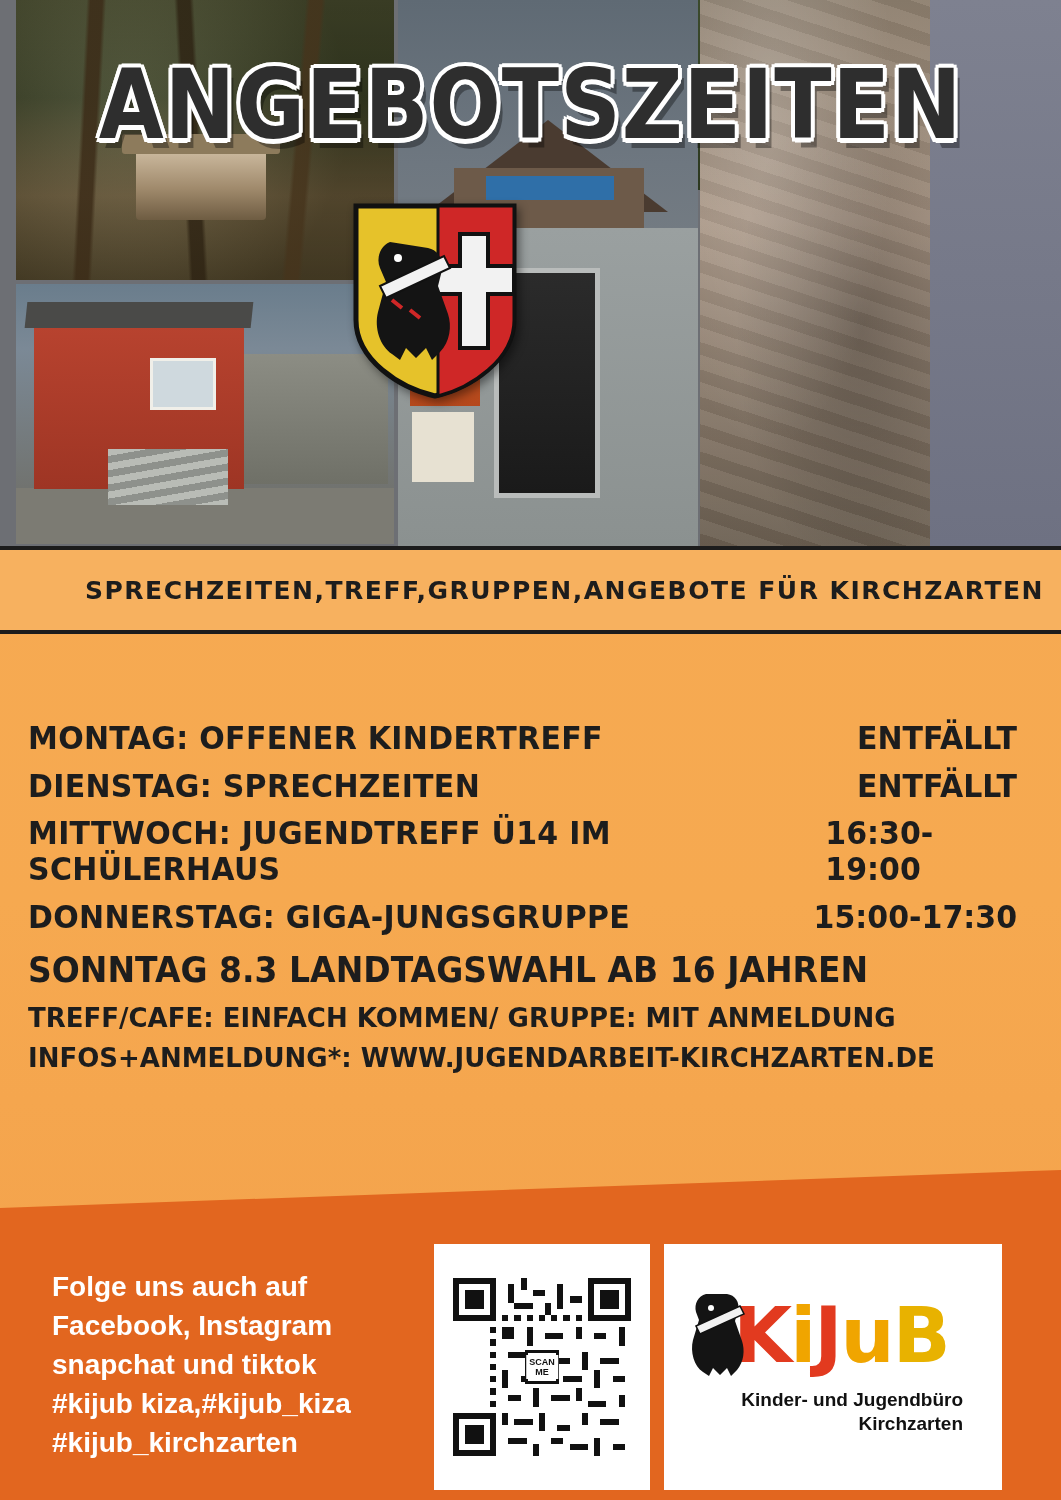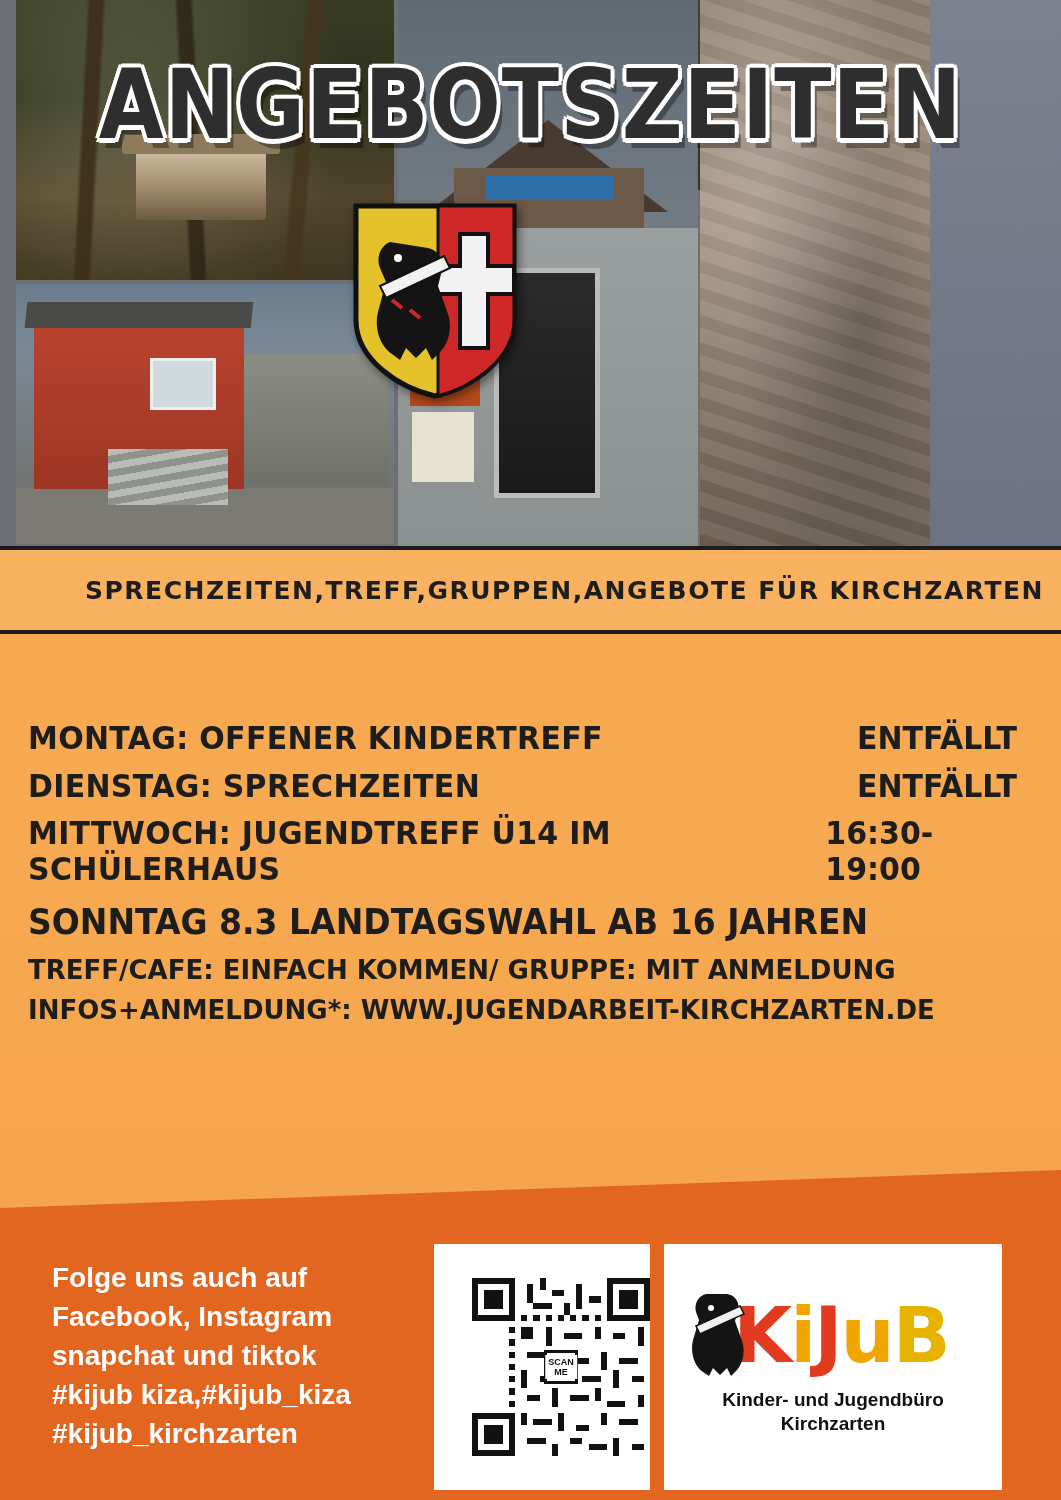--- a/index.html
+++ b/index.html
@@ -291,21 +291,21 @@
   }
   .qr-card {
     position: absolute;
     left: 434px;
     top: 1244px;
     width: 216px;
     height: 246px;
     background: #ffffff;
     display: flex;
     align-items: center;
-    justify-content: flex-end;
+    justify-content: center;
   }
   .qr {
     width: 178px;
     height: 178px;
     position: relative;
   }
   .logo-card {
     position: absolute;
     left: 664px;
     top: 1244px;
@@ -330,21 +330,21 @@
   .logo-word .j { color: #e23a1f; }
   .logo-word .u { color: #f0a500; }
   .logo-word .b { color: #e8b200; }
   .logo-sub {
     margin-top: 14px;
     font-family: "Liberation Sans", sans-serif;
     font-weight: 700;
     font-size: 19px;
     color: #111;
     line-height: 24px;
-    text-align: center;
+    text-align: right;
     width: 260px;
   }
   .logo-bear {
     position: absolute;
     left: 24px;
     top: 44px;
     width: 58px;
     height: 92px;
   }
 </style>
@@ -405,29 +405,33 @@
       <div class="time">ENTFÄLLT</div>
     </div>
     <div class="row">
       <div class="day">DIENSTAG: SPRECHZEITEN</div>
       <div class="time">ENTFÄLLT</div>
     </div>
     <div class="row">
       <div class="day">MITTWOCH: JUGENDTREFF Ü14 IM SCHÜLERHAUS</div>
       <div class="time">16:30-19:00</div>
     </div>
+    <div class="row">
+      <div class="day">DONNERSTAG: GIGA-JUNGSGRUPPE</div>
+      <div class="time">15:00-17:30</div>
+    </div>
 
     <div class="highlight-line">SONNTAG 8.3 LANDTAGSWAHL AB 16 JAHREN</div>
     <div class="note-line">TREFF/CAFE: EINFACH KOMMEN/ GRUPPE: MIT ANMELDUNG</div>
     <div class="note-line">INFOS+ANMELDUNG*: WWW.JUGENDARBEIT-KIRCHZARTEN.DE</div>
   </div>
 
   <div class="bottom-block"></div>
 
-  <div class="social-text" style="white-space: pre-line;">Folge uns auch auf
+  <div class="social-text" style="white-space: pre-line; margin-top: 9px;">Folge uns auch auf
 Facebook, Instagram
 snapchat und tiktok
 #kijub kiza,#kijub_kiza
 #kijub_kirchzarten</div>
 
   <div class="qr-card">
     <div class="qr">
       <svg viewBox="0 0 29 29" width="178" height="178" shape-rendering="crispEdges">
         <rect width="29" height="29" fill="#fff"></rect>
         <g fill="#111">

